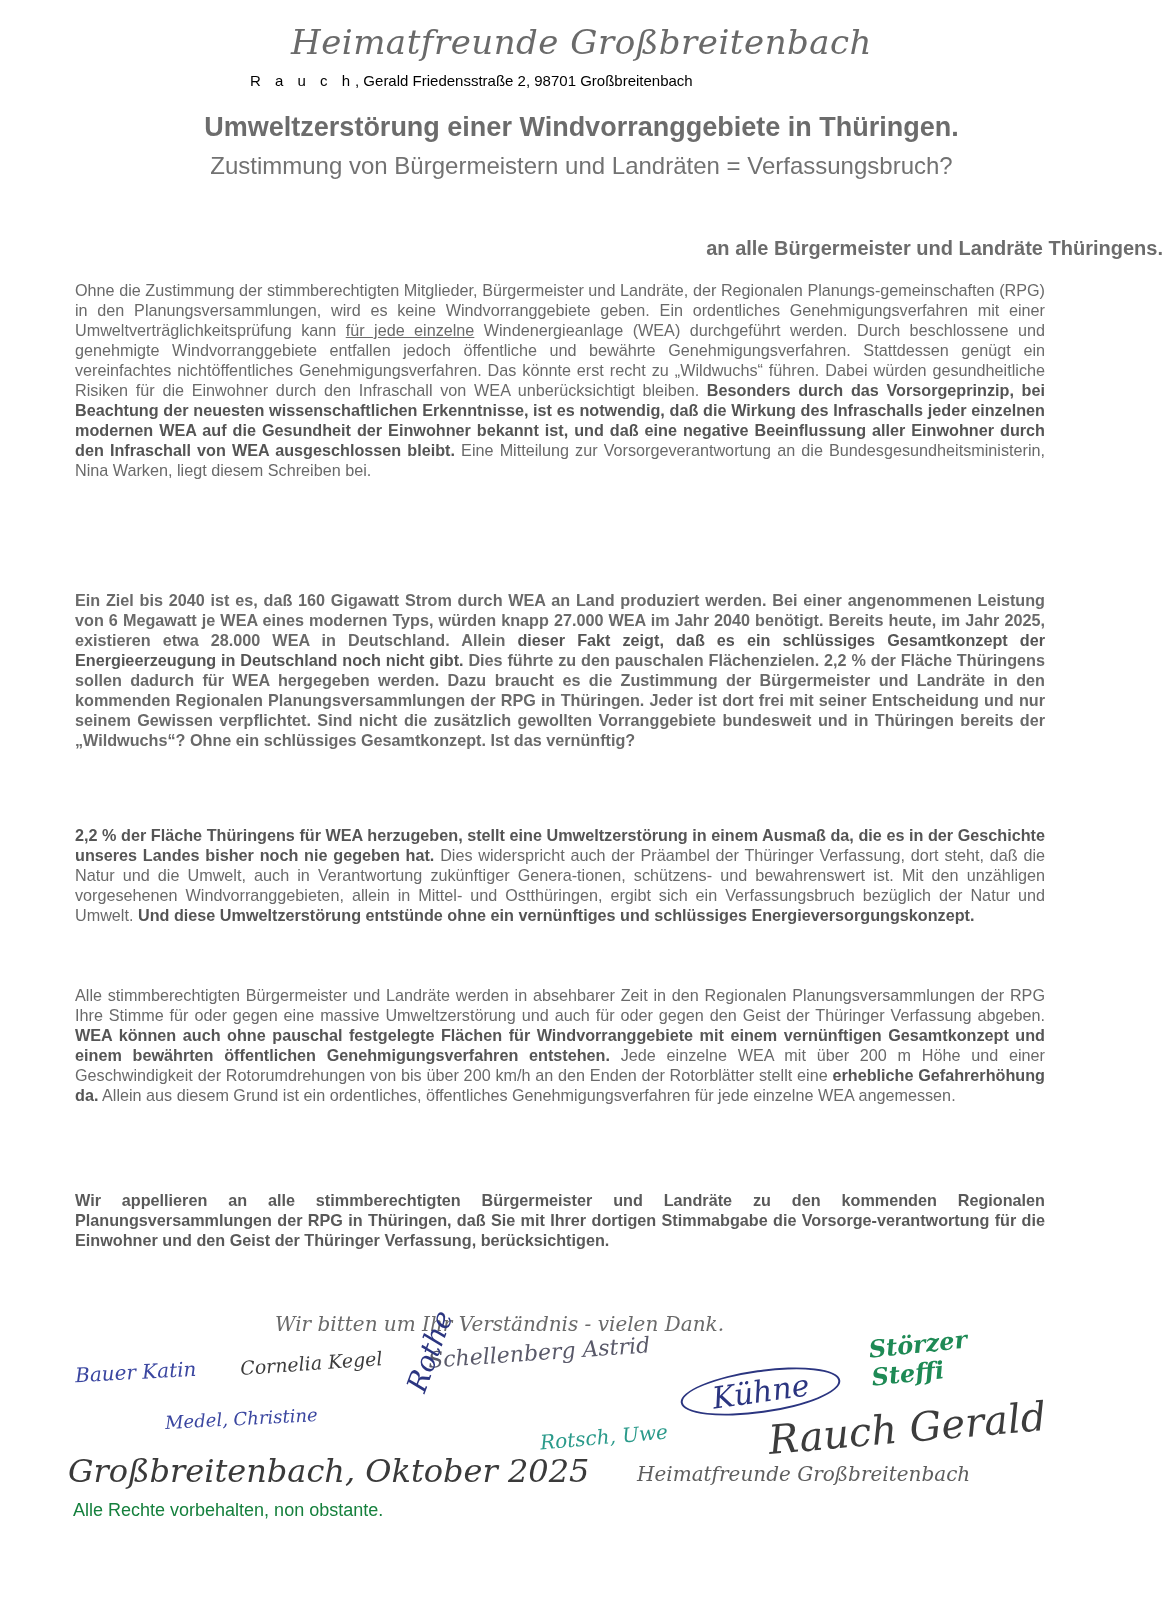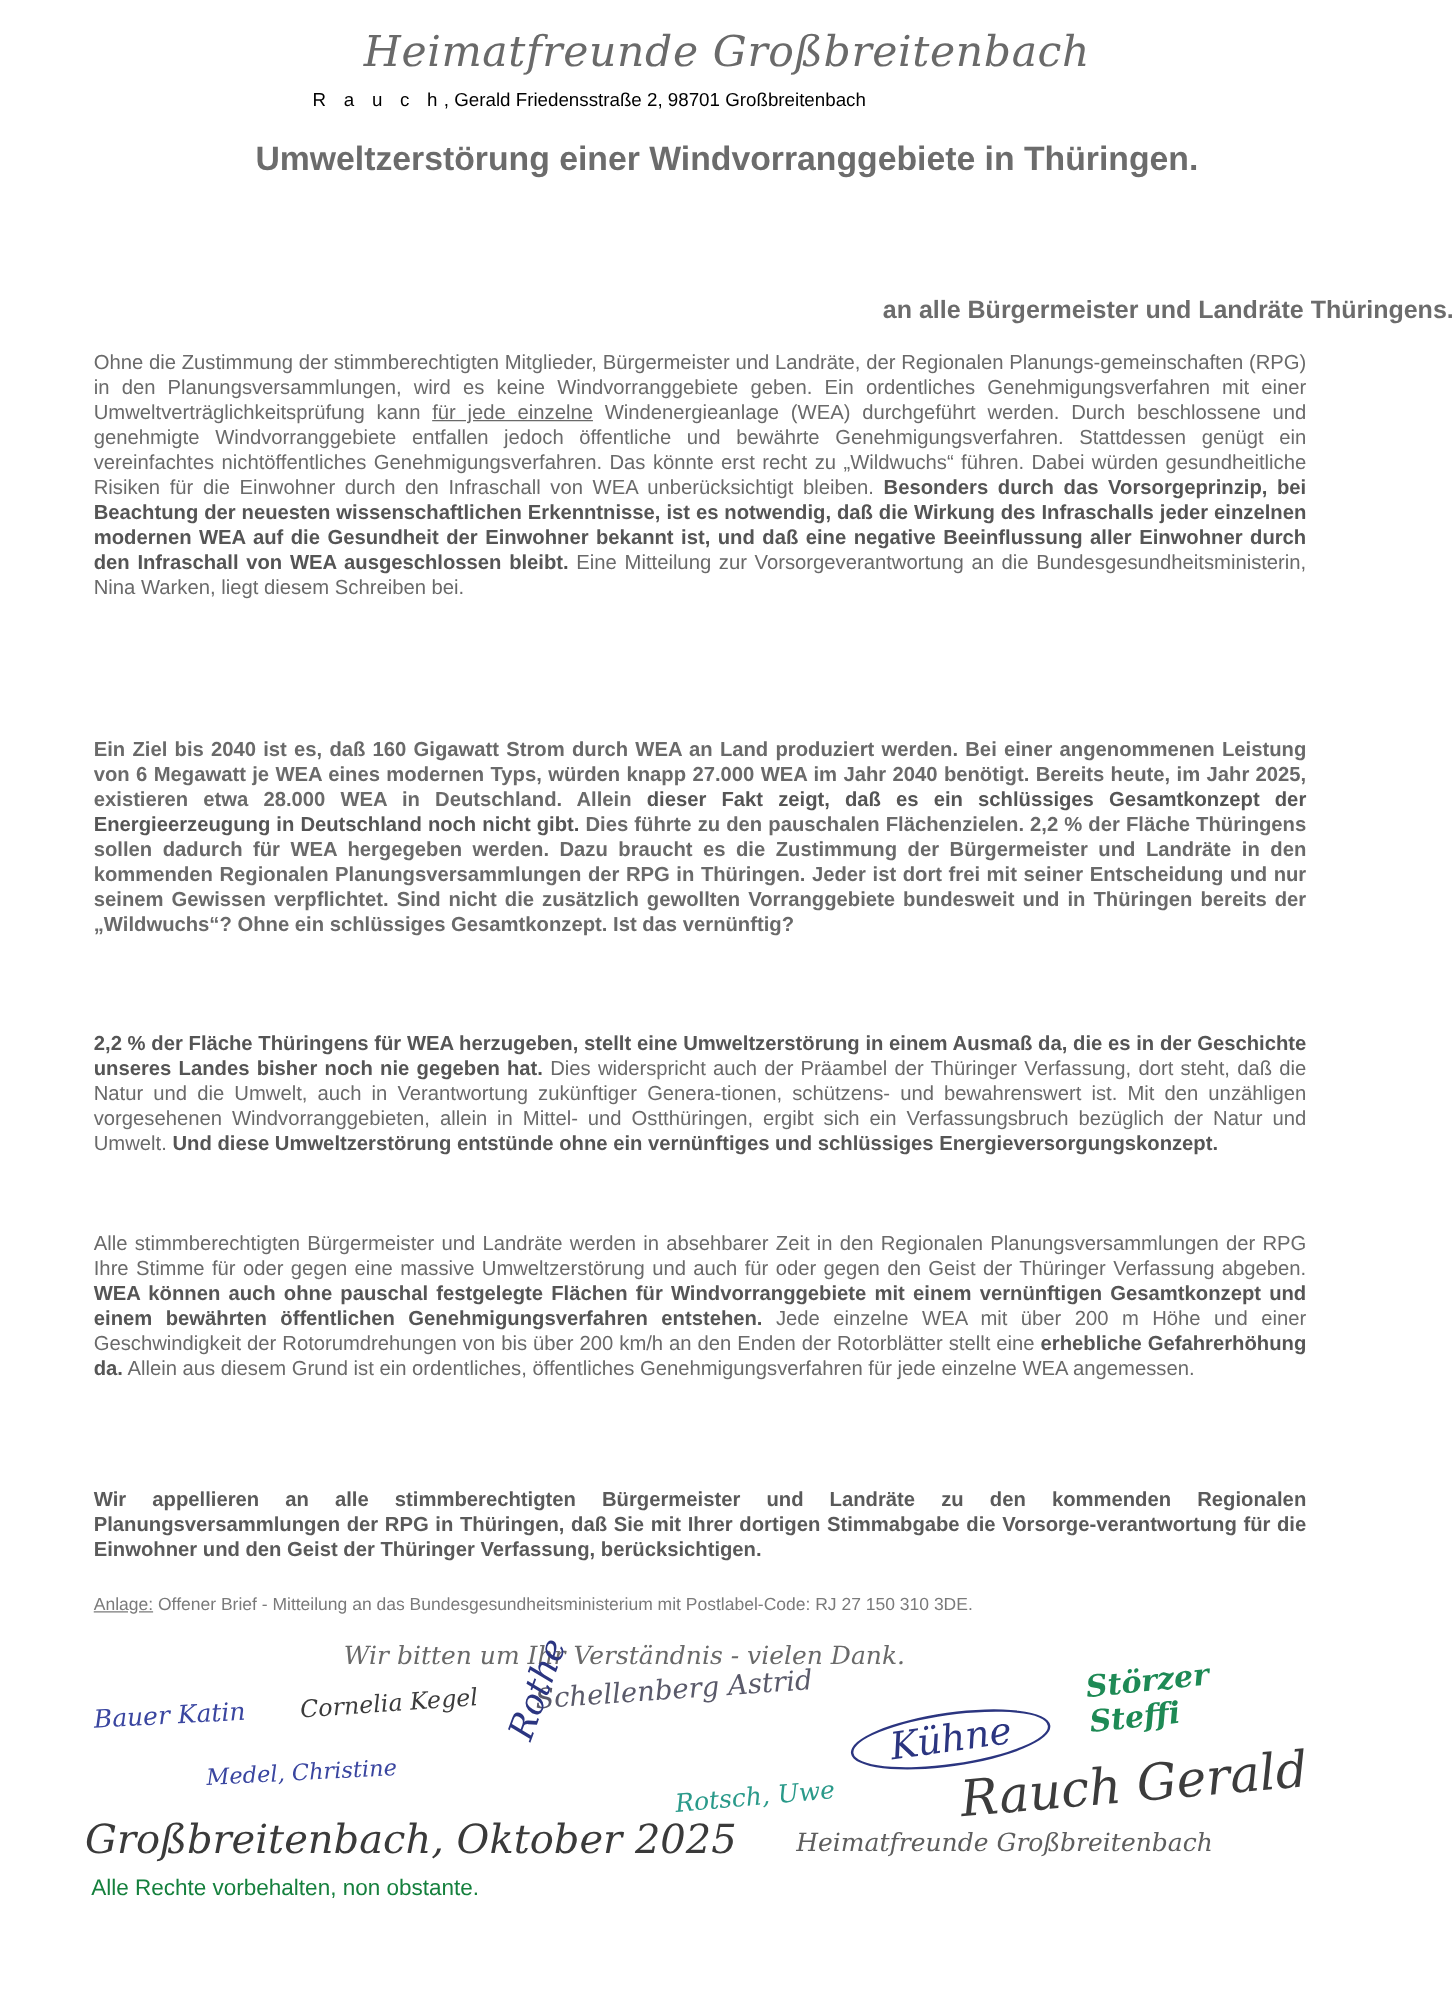--- a/index.html
+++ b/index.html
@@ -38,33 +38,33 @@
 <body>
 
 <div class="page">
 
   <div class="letterhead">
     <div class="org-name">Heimatfreunde Großbreitenbach</div>
   </div>
   <div class="address"><span class="spaced">R a u c h</span><span>, Gerald  Friedensstraße 2, 98701 Großbreitenbach</span></div>
 
   <div class="title">Umweltzerstörung einer Windvorranggebiete in Thüringen.</div>
+  <div class="subtitle">Zustimmung von Bürgermeistern und Landräten = Verfassungsbruch?</div>
   <div class="recipients">an alle Bürgermeister und Landräte Thüringens.</div>
 
   <div class="body-text" id="p1"><span>Ohne die Zustimmung der stimmberechtigten Mitglieder, Bürgermeister und Landräte, der Regionalen Planungs-gemeinschaften (RPG) in den Planungsversammlungen, wird es keine Windvorranggebiete geben. Ein ordentliches Genehmigungsverfahren mit einer Umweltverträglichkeitsprüfung kann </span><u>für jede einzelne</u><span> Windenergieanlage (WEA) durchgeführt werden. Durch beschlossene und genehmigte Windvorranggebiete entfallen jedoch öffentliche und bewährte Genehmigungsverfahren. Stattdessen genügt ein vereinfachtes nichtöffentliches Genehmigungsverfahren. Das könnte erst recht zu „Wildwuchs“ führen. Dabei würden gesundheitliche Risiken für die Einwohner durch den Infraschall von WEA unberücksichtigt bleiben. </span><b>Besonders durch das Vorsorgeprinzip, bei Beachtung der neuesten wissenschaftlichen Erkenntnisse, ist es notwendig, daß die Wirkung des Infraschalls jeder einzelnen modernen WEA auf die Gesundheit der Einwohner bekannt ist, und daß eine negative Beeinflussung aller Einwohner durch den Infraschall von WEA ausgeschlossen bleibt.</b><span> Eine Mitteilung zur Vorsorgeverantwortung an die Bundesgesundheitsministerin, Nina Warken, liegt diesem Schreiben bei.</span></div>
 
   <div class="body-text" id="p2"><span>Ein Ziel bis 2040 ist es, daß 160 Gigawatt Strom durch WEA an Land produziert werden. Bei einer angenommenen Leistung von 6 Megawatt je WEA eines modernen Typs, würden knapp 27.000 WEA im Jahr 2040 benötigt. Bereits heute, im Jahr 2025, existieren etwa 28.000 WEA in Deutschland. Allein </span><b>dieser Fakt zeigt, daß es ein schlüssiges Gesamtkonzept der Energieerzeugung in Deutschland noch nicht gibt.</b><span> Dies führte zu den pauschalen Flächenzielen. 2,2 % der Fläche Thüringens sollen dadurch für WEA hergegeben werden. Dazu braucht es die Zustimmung der Bürgermeister und Landräte in den kommenden Regionalen Planungsversammlungen der RPG in Thüringen. Jeder ist dort frei mit seiner Entscheidung und nur seinem Gewissen verpflichtet. Sind nicht die zusätzlich gewollten Vorranggebiete bundesweit und in Thüringen bereits der „Wildwuchs“? Ohne ein schlüssiges Gesamtkonzept. Ist das vernünftig?</span></div>
 
   <div class="body-text" id="p3"><b>2,2 % der Fläche Thüringens für WEA herzugeben, stellt eine Umweltzerstörung in einem Ausmaß da, die es in der Geschichte unseres Landes bisher noch nie gegeben hat.</b><span> Dies widerspricht auch der Präambel der Thüringer Verfassung, dort steht, daß die Natur und die Umwelt, auch in Verantwortung zukünftiger Genera-tionen, schützens- und bewahrenswert ist. Mit den unzähligen vorgesehenen Windvorranggebieten, allein in Mittel- und Ostthüringen, ergibt sich ein Verfassungsbruch bezüglich der Natur und Umwelt. </span><b>Und diese Umweltzerstörung entstünde ohne ein vernünftiges und schlüssiges Energieversorgungskonzept.</b></div>
 
   <div class="body-text" id="p4"><span>Alle stimmberechtigten Bürgermeister und Landräte werden in absehbarer Zeit in den Regionalen Planungsversammlungen der RPG Ihre Stimme für oder gegen eine massive Umweltzerstörung und auch für oder gegen den Geist der Thüringer Verfassung abgeben. </span><b>WEA können auch ohne pauschal festgelegte Flächen für Windvorranggebiete mit einem vernünftigen Gesamtkonzept und einem bewährten öffentlichen Genehmigungsverfahren entstehen.</b><span> Jede einzelne WEA mit über 200 m Höhe und einer Geschwindigkeit der Rotorumdrehungen von bis über 200 km/h an den Enden der Rotorblätter stellt eine </span><b>erhebliche Gefahrerhöhung da.</b><span> Allein aus diesem Grund ist ein ordentliches, öffentliches Genehmigungsverfahren für jede einzelne WEA angemessen.</span></div>
 
   <div class="body-text" id="p5">Wir appellieren an alle stimmberechtigten Bürgermeister und Landräte zu den kommenden Regionalen Planungsversammlungen der RPG in Thüringen, daß Sie mit Ihrer dortigen Stimmabgabe die Vorsorge-verantwortung für die Einwohner und den Geist der Thüringer Verfassung, berücksichtigen.</div>
 
-  <div class="attachment"><span class="lbl">Anlage:</span><span> Offener Brief - Mitteilung an das Bundesgesundheitsministerium mit Postlabel-Code: RJ 27 150 310 3DE.</span></div>
 
   <div class="thanks">Wir bitten um Ihr Verständnis - vielen Dank.</div>
 
   <div class="sig blue" style="top:1360px;left:75px;font-size:20px;transform:rotate(-3deg);">Bauer Katin</div>
   <div class="sig dark" style="top:1352px;left:240px;font-size:19px;transform:rotate(-4deg);">Cornelia Kegel</div>
   <div class="sig" style="top:1340px;left:428px;font-size:22px;color:#5a5a6a;transform:rotate(-4deg);">Schellenberg Astrid</div>
   <div class="sig green" style="top:1330px;left:870px;font-size:24px;font-weight:bold;width:110px;white-space:normal;line-height:28px;transform:rotate(-6deg);">Störzer Steffi</div>
   <div class="sig blue" style="top:1408px;left:165px;font-size:18px;transform:rotate(-3deg);">Medel, Christine</div>
   <div class="sig navy" style="top:1385px;left:400px;font-size:28px;transform:rotate(-70deg);transform-origin:left top;">Rothe</div>
   <div class="sig navy" style="top:1370px;left:680px;font-size:30px;border:2px solid #2b3580;border-radius:50%;padding:2px 30px;transform:rotate(-8deg);">Kühne</div>

